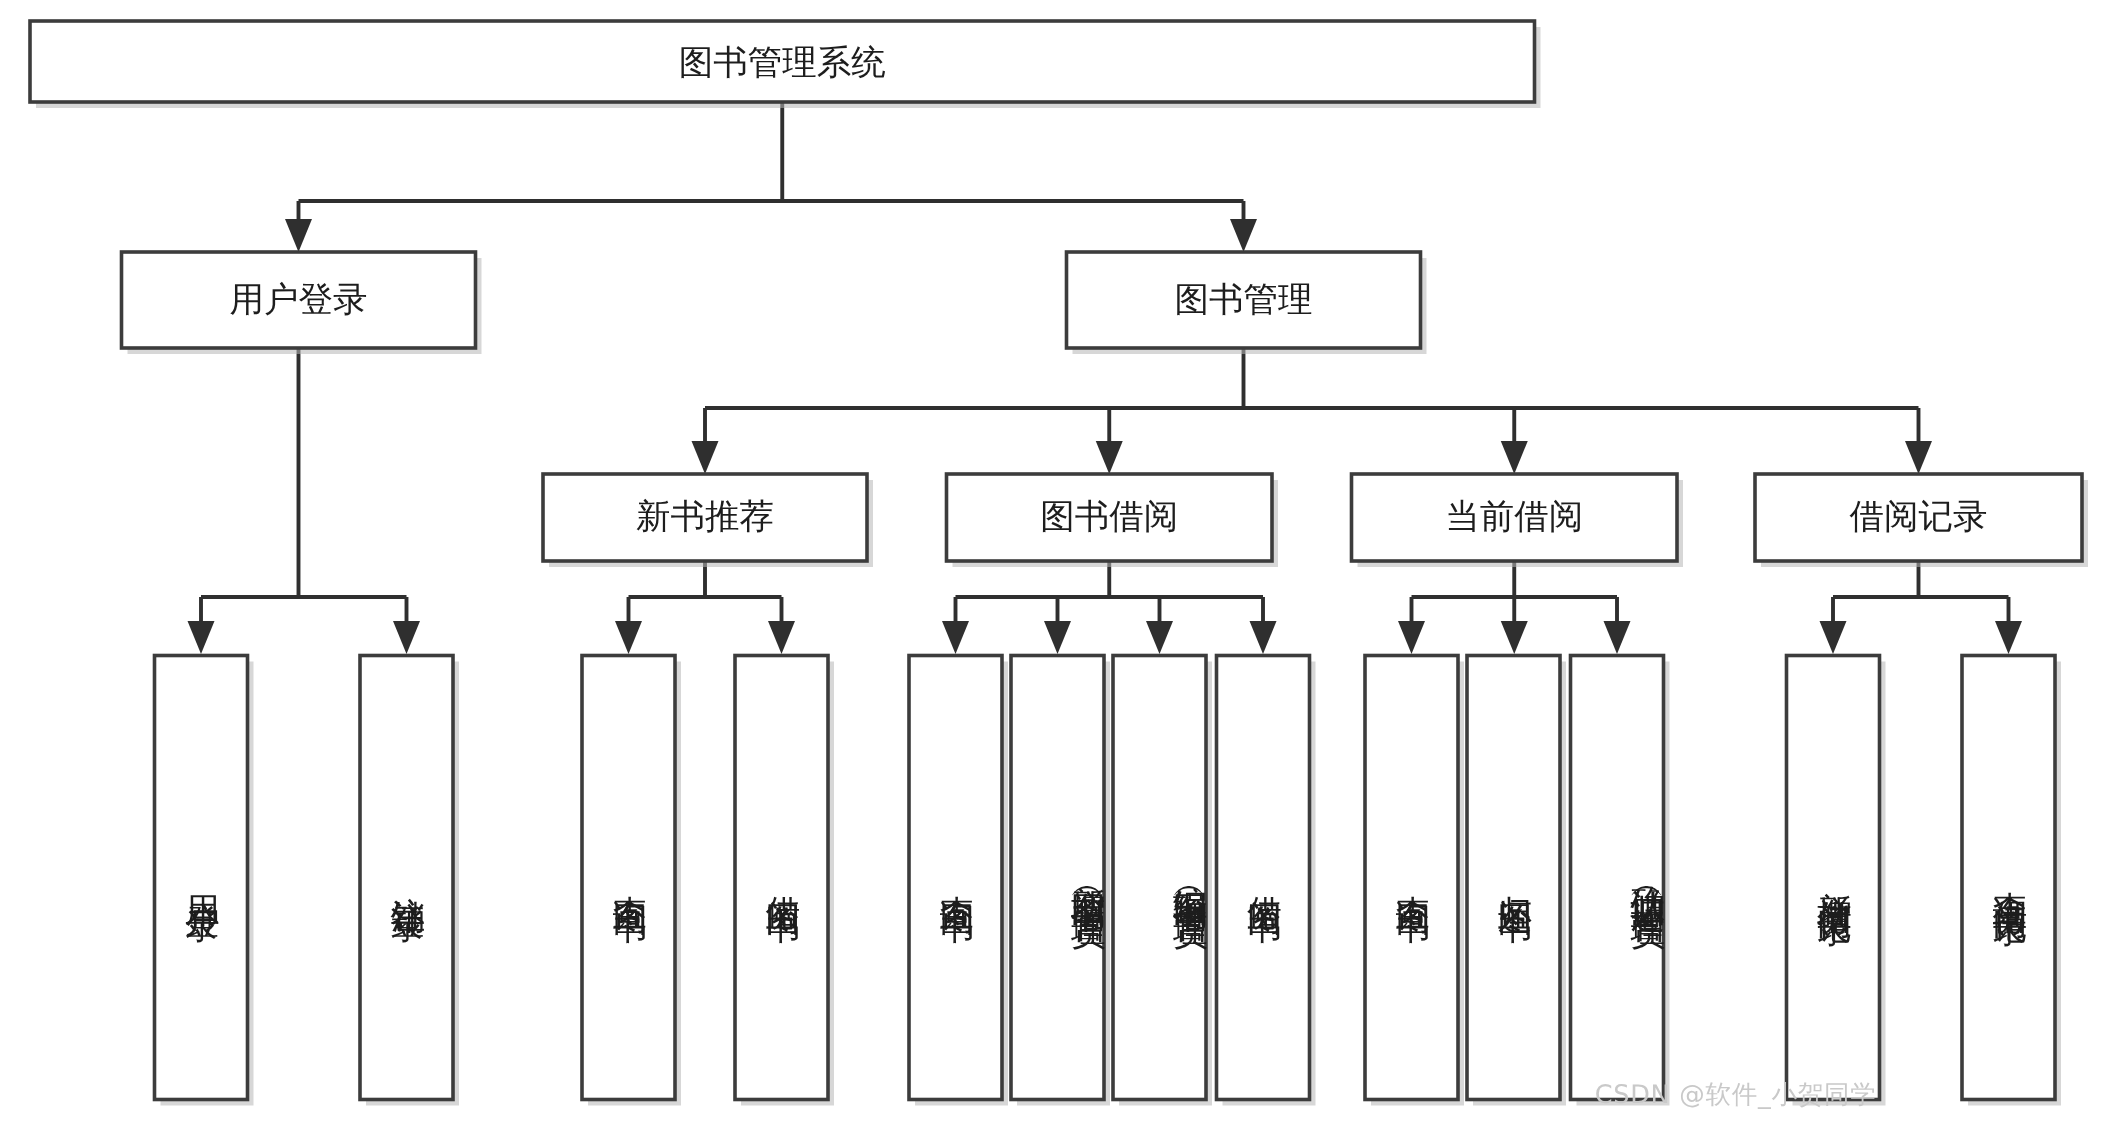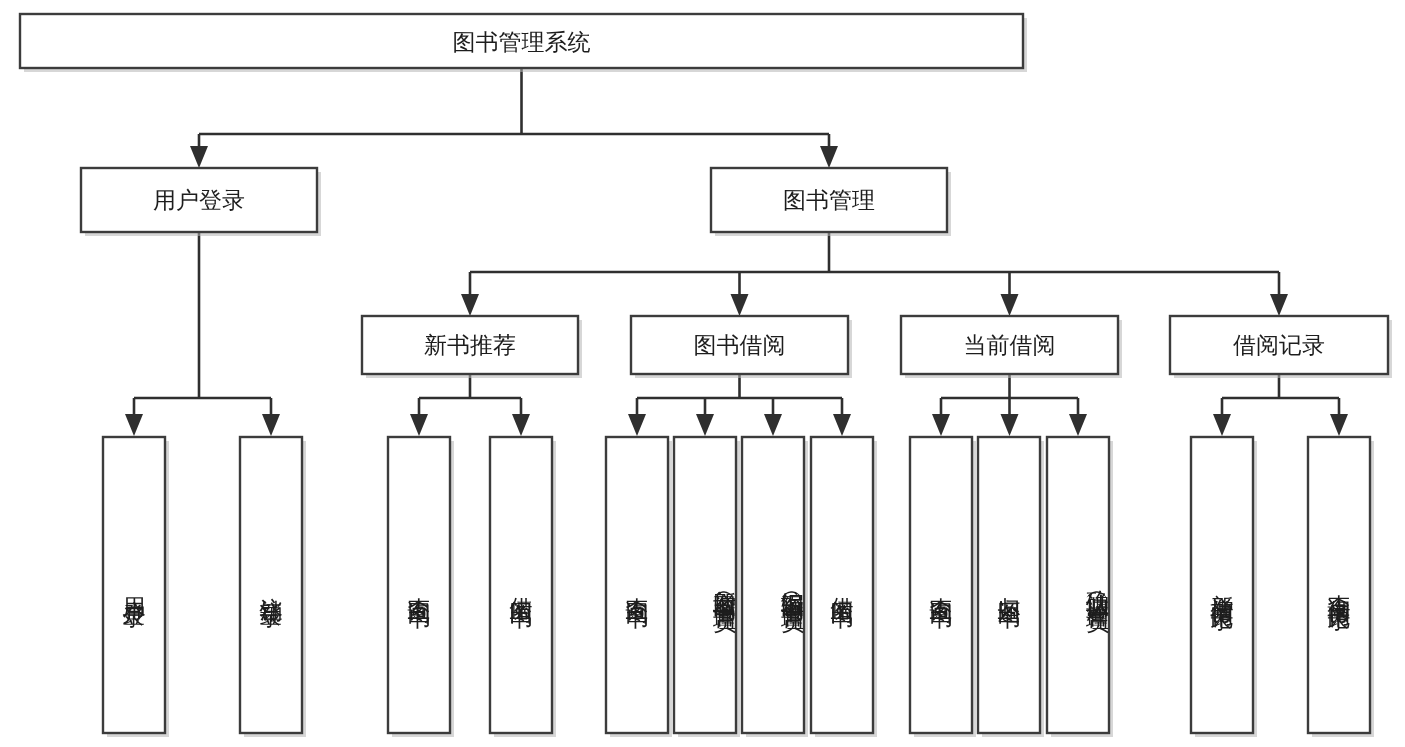--- a/index.html
+++ b/index.html
@@ -285,14 +285,15 @@
   <div class="leaf-label-v" style="left:742px; top:437px; width:62px; height:296px; align-items:flex-start;">编辑图书（管理员）</div>
   <div class="leaf-label-v" style="left:811px; top:437px; width:62px; height:296px;">借阅图书</div>
 
   <div class="leaf-label-v" style="left:910px; top:437px; width:62px; height:296px;">查询图书</div>
   <div class="leaf-label-v" style="left:978px; top:437px; width:62px; height:296px;">归还图书</div>
   <div class="leaf-label-v" style="left:1047px; top:437px; width:62px; height:296px; align-items:flex-start;">确认归还（管理员）</div>
 
   <div class="leaf-label-v" style="left:1191px; top:437px; width:62px; height:296px;">新增借阅记录</div>
   <div class="leaf-label-v" style="left:1308px; top:437px; width:62px; height:296px;">查询借阅记录</div>
 
+  <div class="watermark">CSDN @软件_小贺同学</div>
 
 </div>
 
 </body></html>

